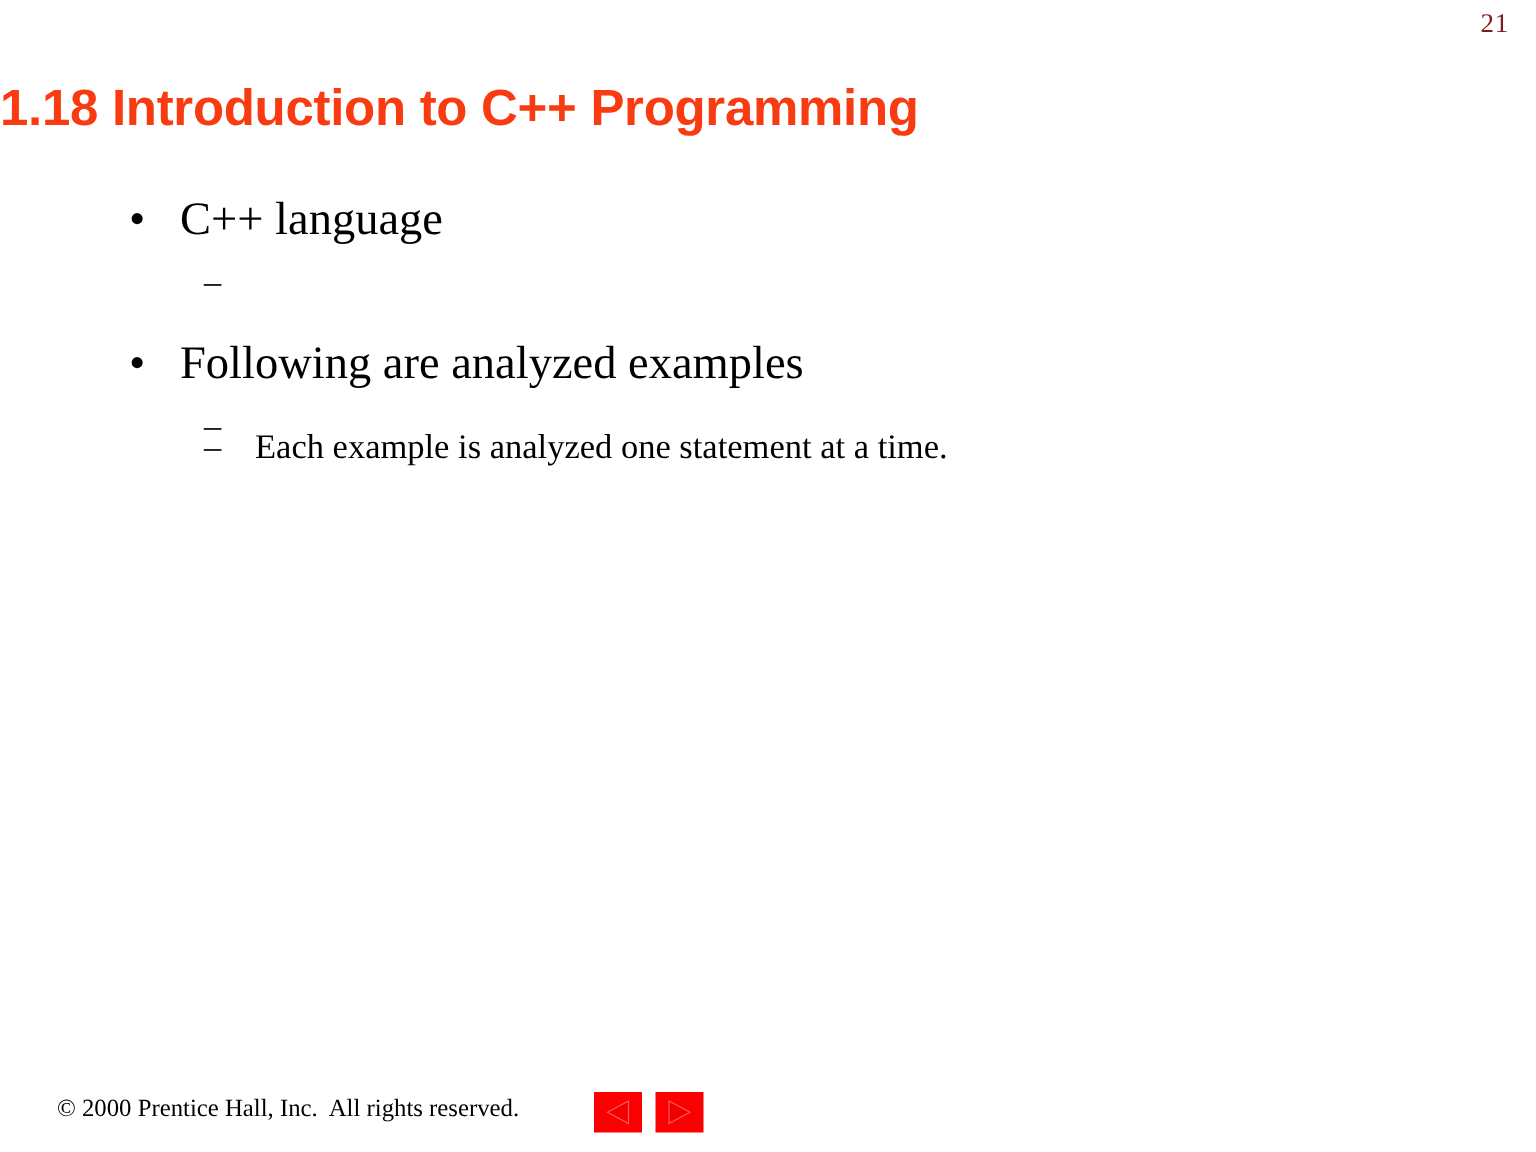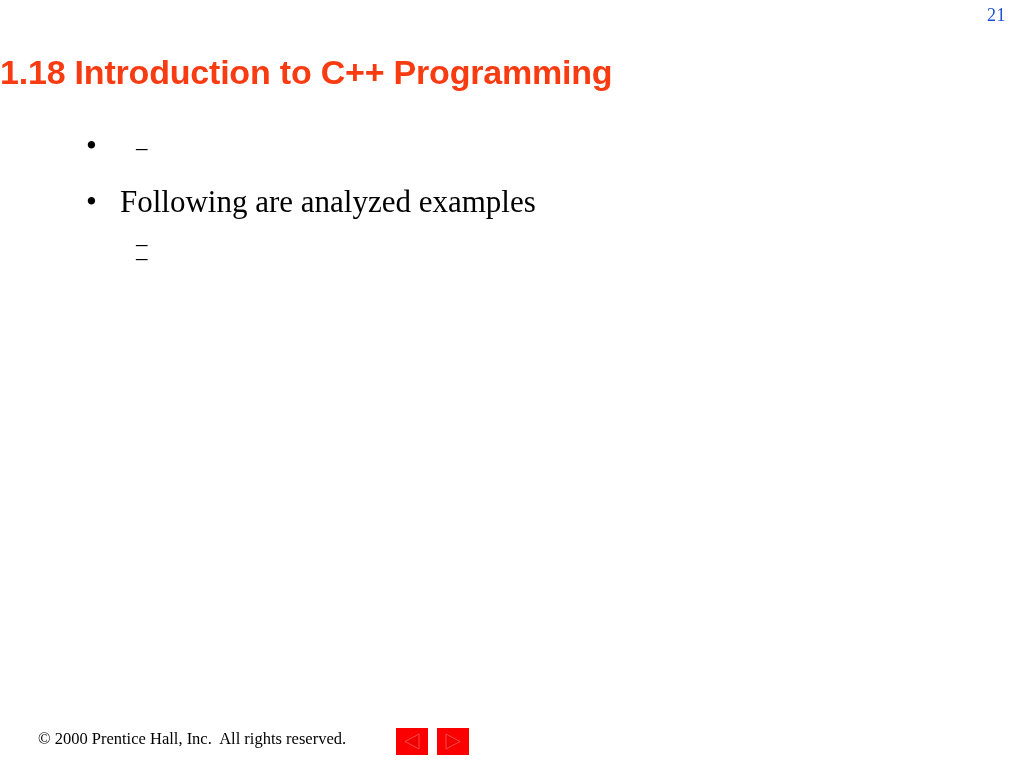--- a/index.html
+++ b/index.html
@@ -25,21 +25,21 @@
   }
 
   
   .page-number {
     position: absolute;
     top: 4px;
     right: 18px;
     font-family: "Liberation Serif", "DejaVu Serif", serif;
     font-size: 18px;
     line-height: 22px;
-    color: #1d4ed8;
+    color: #7f1d1d;
     letter-spacing: 0.5px;
   }
 
   
   .slide-title {
     position: absolute;
     left: 0;
     right: 0;
     top: 51px;
     font-family: "Liberation Sans", "DejaVu Sans", sans-serif;
@@ -151,20 +151,21 @@
 
   <div class="page-number">21</div>
 
   <div class="slide-title">1.18 Introduction to C++ Programming</div>
 
   <div class="body-area">
 
     <div class="bullet-block">
       <p class="lvl1">
         <span class="marker">•</span>
+        <span class="text">C++ language</span>
       </p>
       <div class="lvl1-gap"></div>
       <p class="lvl2">
         <span class="marker">–</span>
       </p>
     </div>
 
     <div class="spacer-lg"></div>
 
     <div class="bullet-block">
@@ -172,20 +173,21 @@
         <span class="marker">•</span>
         <span class="text">Following are analyzed examples</span>
       </p>
       <div class="lvl1-gap"></div>
       <p class="lvl2">
         <span class="marker">–</span>
       </p>
       <div class="lvl2-gap"></div>
       <p class="lvl2">
         <span class="marker">–</span>
+        <span class="text">Each example is analyzed one statement at a time.</span>
       </p>
     </div>
 
   </div>
 
   <div class="footer">
     <div class="copyright">© 2000 Prentice Hall, Inc.  All rights reserved.</div>
 
     <div class="nav-buttons">
       <button class="nav-btn" title="Previous slide">

